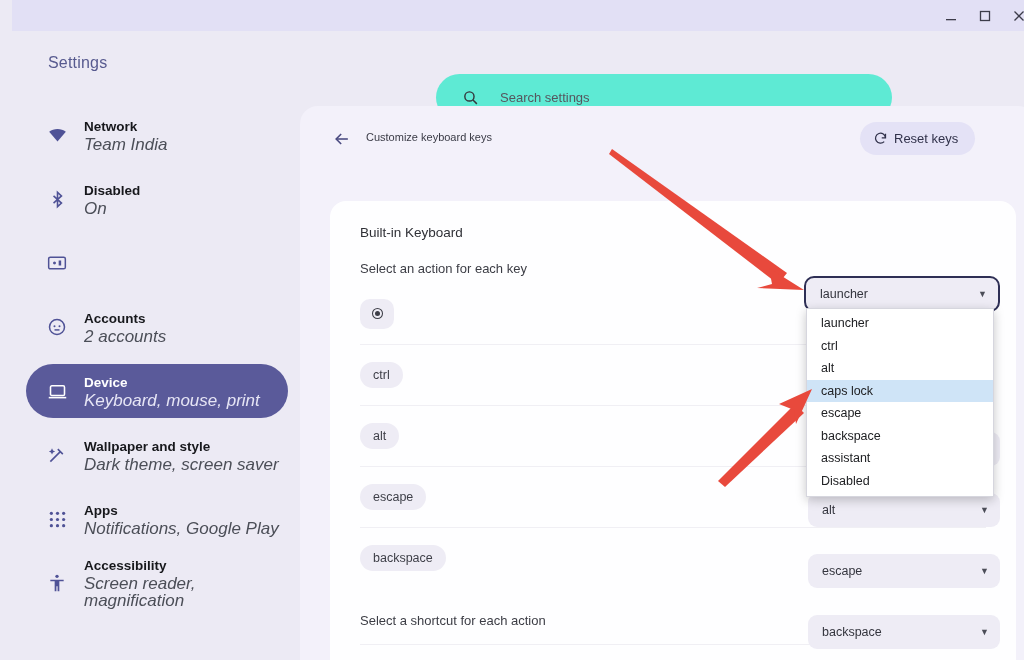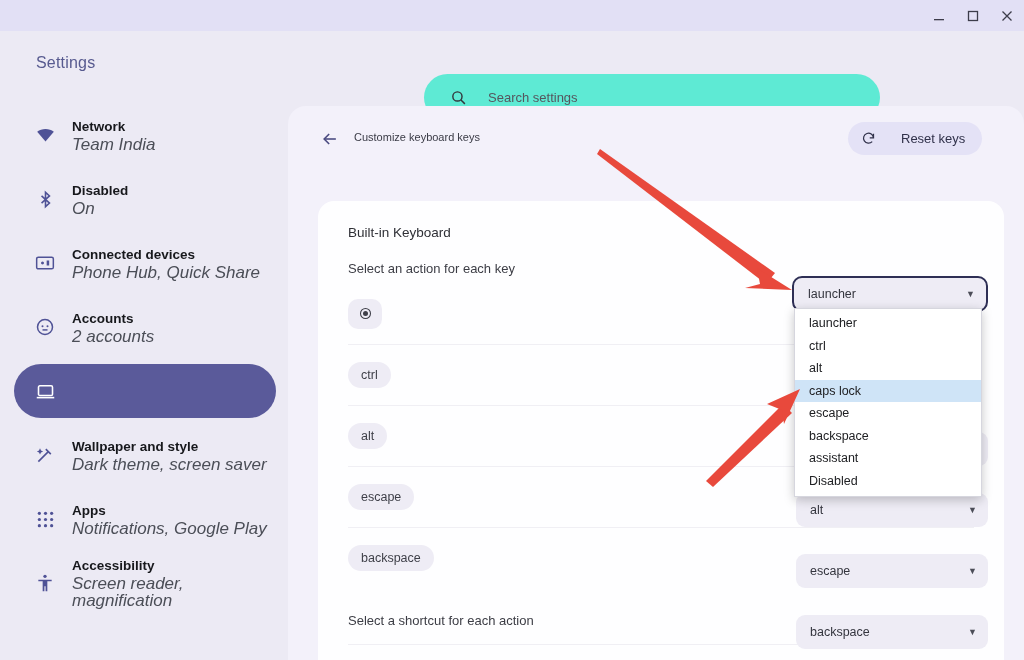--- a/index.html
+++ b/index.html
@@ -2,21 +2,21 @@
 <html><head>
 <meta charset="utf-8">
 <style>
   * { box-sizing: border-box; margin: 0; padding: 0; }
   html, body {
     width: 1024px; height: 660px;
     overflow: hidden;
     font-family: "Liberation Sans", sans-serif;
     background: #eceaf4;
   }
-  #app { position: relative; width: 1004px; height: 660px; }
+  #app { position: relative; width: 1004px; height: 660px; margin-left: 12px; }
 
   
   .titlebar {
     position: absolute; left: 0; top: 0; width: 1024px; height: 31px;
     background: #e2e0f5;
     display: flex; align-items: center; justify-content: flex-end;
   }
   .winbtn {
     width: 34px; height: 31px;
     display: flex; align-items: center; justify-content: center;
@@ -90,21 +90,21 @@
     display: flex; align-items: center; justify-content: center;
   }
   .pagetitle {
     position: absolute; left: 66px; top: 25px;
     font-size: 11px; color: #3a3b46;
   }
   .resetbtn {
     position: absolute; left: 560px; top: 16px;
     height: 33px; padding: 0 17px 0 13px;
     background: #e4e2f6; border: 0; border-radius: 17px;
-    display: flex; align-items: center; gap: 25px;
+    display: flex; align-items: center; gap: 6px;
     color: #30314a; font-size: 13px;
     font-family: "Liberation Sans", sans-serif;
     cursor: pointer;
   }
 
   
   .card {
     position: absolute; left: 30px; top: 95px;
     width: 686px; height: 459px;
     background: #fefeff;
@@ -233,24 +233,20 @@
         </div>
 
         <div class="navitem">
           <span class="navicon">
             <svg width="20" height="20" viewBox="0 0 24 24" fill="none" stroke="currentColor" stroke-width="1.8">
               <rect x="2" y="5" width="20" height="14" rx="2"></rect>
                 <circle cx="9" cy="12" r="1.8" fill="currentColor" stroke="none"></circle>
                 <rect x="14" y="9" width="3" height="6" fill="currentColor" stroke="none"></rect>
             </svg>
           </span>
-          <span class="navtext">
-            <span class="navtitle">Connected devices</span>
-            <span class="navsub">Phone Hub, Quick Share</span>
-          </span>
         </div>
 
         <div class="navitem">
           <span class="navicon">
             <svg width="20" height="20" viewBox="0 0 24 24" fill="none" stroke="currentColor" stroke-width="1.8">
               <circle cx="12" cy="12" r="9"></circle>
                 <circle cx="9" cy="11" r="1.2" fill="currentColor" stroke="none"></circle>
                 <circle cx="15" cy="11" r="1.2" fill="currentColor" stroke="none"></circle>
                 <path d="M9 15.5h6"></path>
             </svg>
@@ -260,20 +256,24 @@
             <span class="navsub">2 accounts</span>
           </span>
         </div>
 
         <div class="navitem active">
           <span class="navicon">
             <svg width="21" height="21" viewBox="0 0 24 24" fill="none" stroke="currentColor" stroke-width="1.8">
               <rect x="4" y="5.5" width="16" height="11" rx="1.5"></rect>
                 <path d="M2 19h20"></path>
             </svg>
+          </span>
+          <span class="navtext">
+            <span class="navtitle">Device</span>
+            <span class="navsub">Keyboard, mouse, print</span>
           </span>
         </div>
 
         <div class="navitem">
           <span class="navicon">
             <svg width="20" height="20" viewBox="0 0 24 24" fill="none" stroke="currentColor" stroke-width="1.9">
               <path d="M4 20 16 8"></path>
                 <path d="M13 5 19 11"></path>
                 <path d="M6 4l1.2 2.5L9.7 7.7 7.2 8.9 6 11.4 4.8 8.9 2.3 7.7l2.5-1.2z" fill="currentColor" stroke="none"></path>
             </svg>

